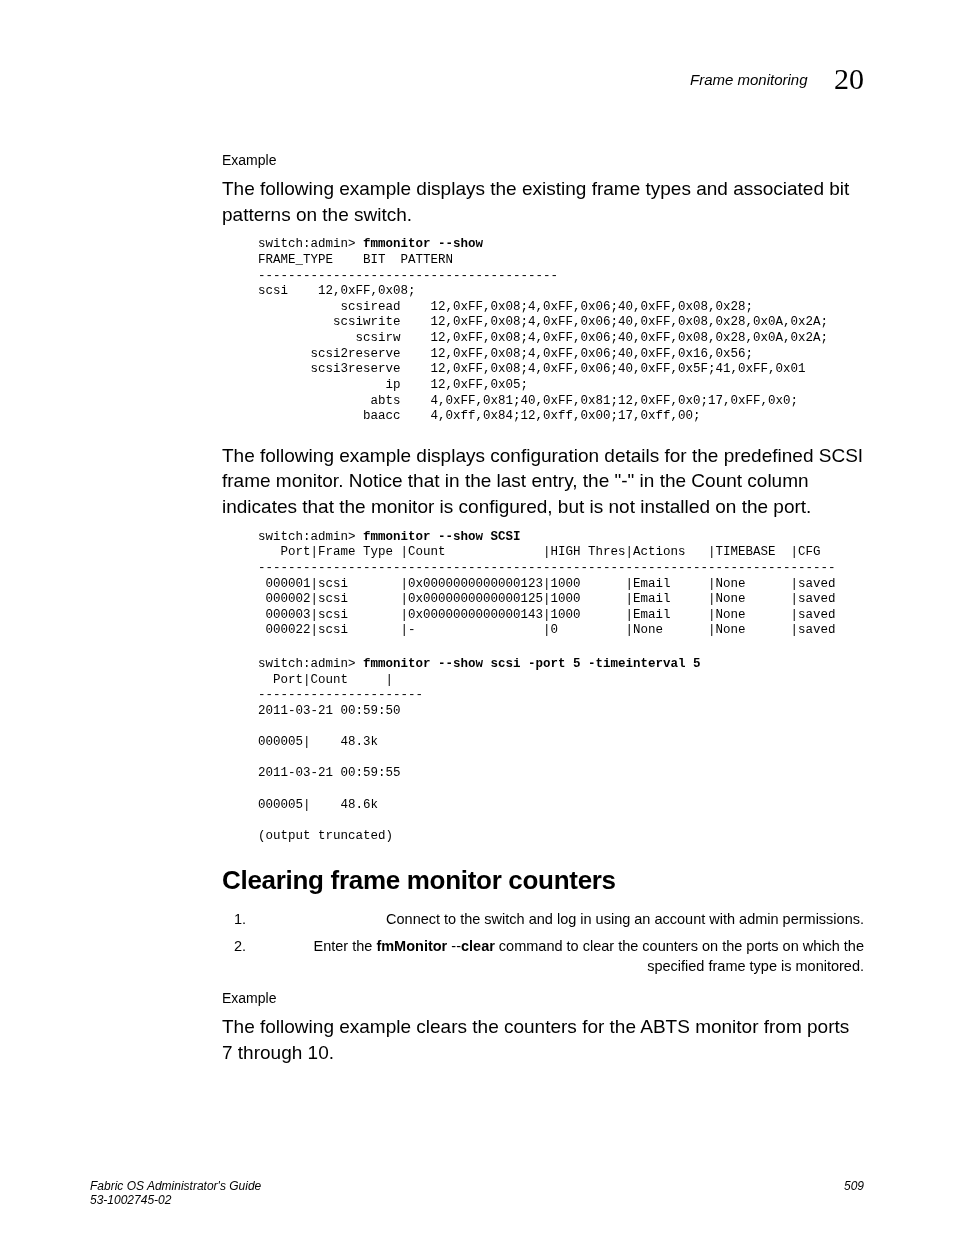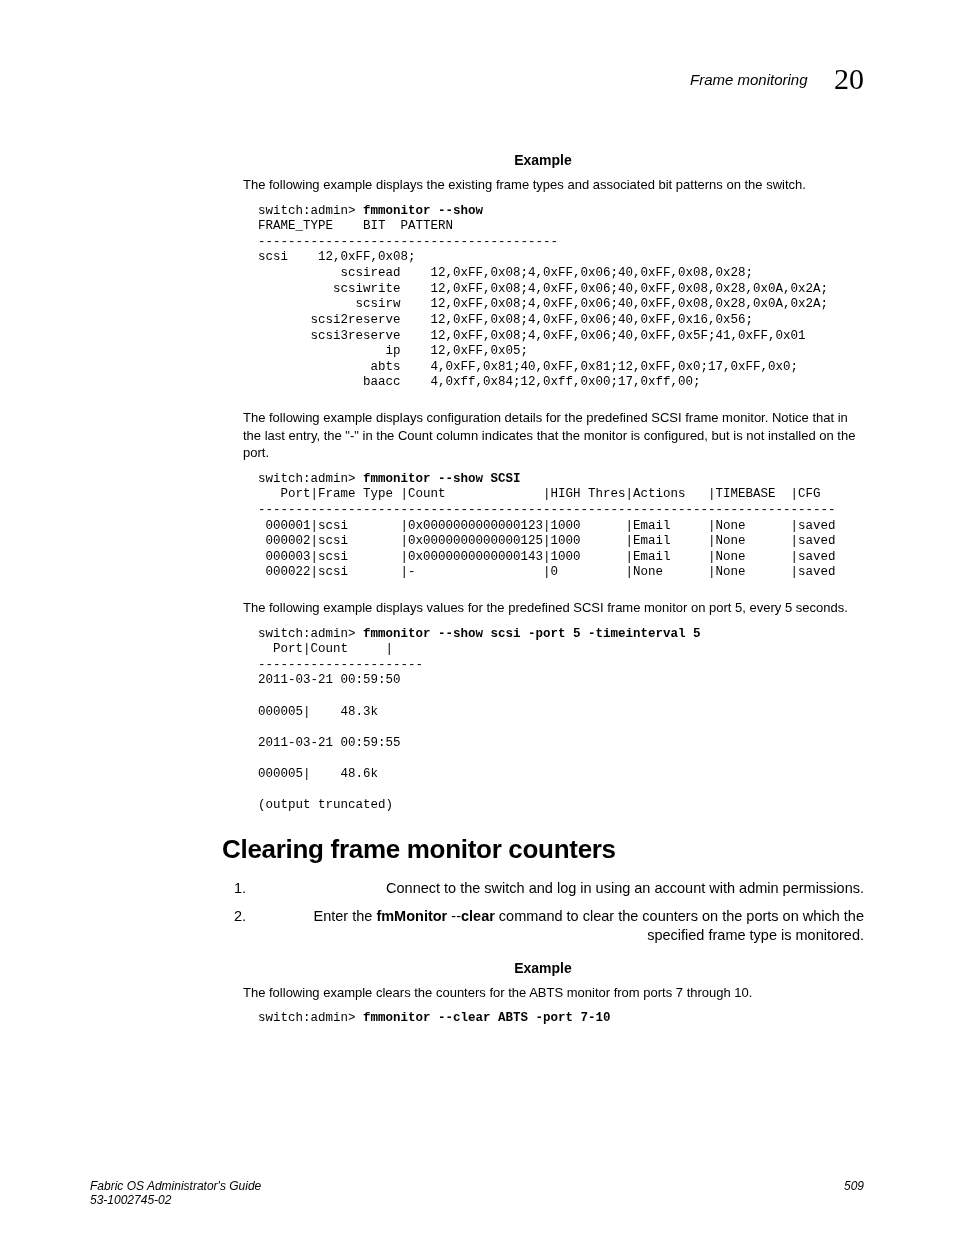--- a/index.html
+++ b/index.html
@@ -29,30 +29,28 @@
     font-style: italic;
   }
   .header-num {
     font-size: 30px;
     font-family: "Times New Roman", Times, serif;
     vertical-align: middle;
     font-weight: normal;
     text-align: center;
   }
   .bold-label {
-    font-weight: bold;
+    font-weight: normal;
     font-size: 14px;
     margin-bottom: 8px;
-    text-align: center;
   }
   .para {
-    font-size: 13px;
+    font-size: 19px;
     line-height: 1.35;
     margin-bottom: 10px;
-    margin-left: 21px;
   }
   pre.code {
     font-family: "Courier New", Courier, monospace;
     font-size: 12.5px;
     line-height: 1.25;
     white-space: pre;
     margin: 8px 0 18px 36px;
   }
   pre.code .b { font-weight: bold; }
   h2.section {
@@ -113,21 +111,20 @@
   <div class="para">The following example displays configuration details for the predefined SCSI frame monitor. Notice that in the last entry, the "-" in the Count column indicates that the monitor is configured, but is not installed on the port.</div>
 
   <pre class="code"><span>switch:admin&gt; </span><span class="b">fmmonitor --show SCSI</span><span>
    Port|Frame Type |Count             |HIGH Thres|Actions   |TIMEBASE  |CFG
 -----------------------------------------------------------------------------
  000001|scsi       |0x0000000000000123|1000      |Email     |None      |saved
  000002|scsi       |0x0000000000000125|1000      |Email     |None      |saved
  000003|scsi       |0x0000000000000143|1000      |Email     |None      |saved
  000022|scsi       |-                 |0         |None      |None      |saved</span></pre>
 
-  <div class="para">The following example displays values for the predefined SCSI frame monitor on port 5, every 5 seconds.</div>
 
   <pre class="code"><span>switch:admin&gt; </span><span class="b">fmmonitor --show scsi -port 5 -timeinterval 5</span>
 <span>  Port|Count     |
 ----------------------
 2011-03-21 00:59:50
 
 000005|    48.3k
 
 2011-03-21 00:59:55
 
@@ -138,21 +135,20 @@
   <h2 class="section">Clearing frame monitor counters</h2>
 
   <ol class="steps">
     <li>Connect to the switch and log in using an account with admin permissions.</li>
     <li><span>Enter the </span><b>fmMonitor </b><span> --</span><b>clear</b><span> command to clear the counters on the ports on which the specified frame type is monitored.</span></li>
   </ol>
 
   <div class="bold-label">Example</div>
   <div class="para">The following example clears the counters for the ABTS monitor from ports 7 through 10.</div>
 
-  <pre class="code"><span>switch:admin&gt; </span><span class="b">fmmonitor --clear ABTS -port 7-10</span></pre>
 </div>
 
 <div class="footer">
   <div class="left">
     <div>Fabric OS Administrator's Guide</div>
     <div>53-1002745-02</div>
   </div>
   <div class="right">509</div>
 </div>
 

